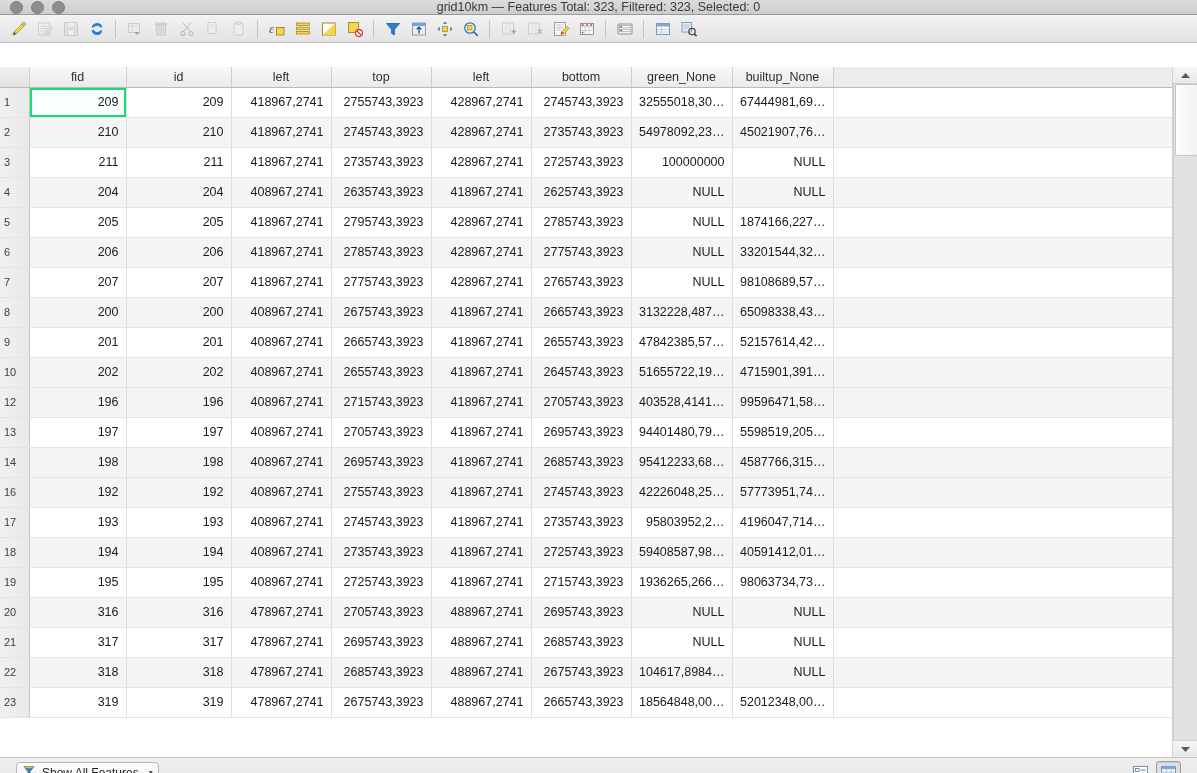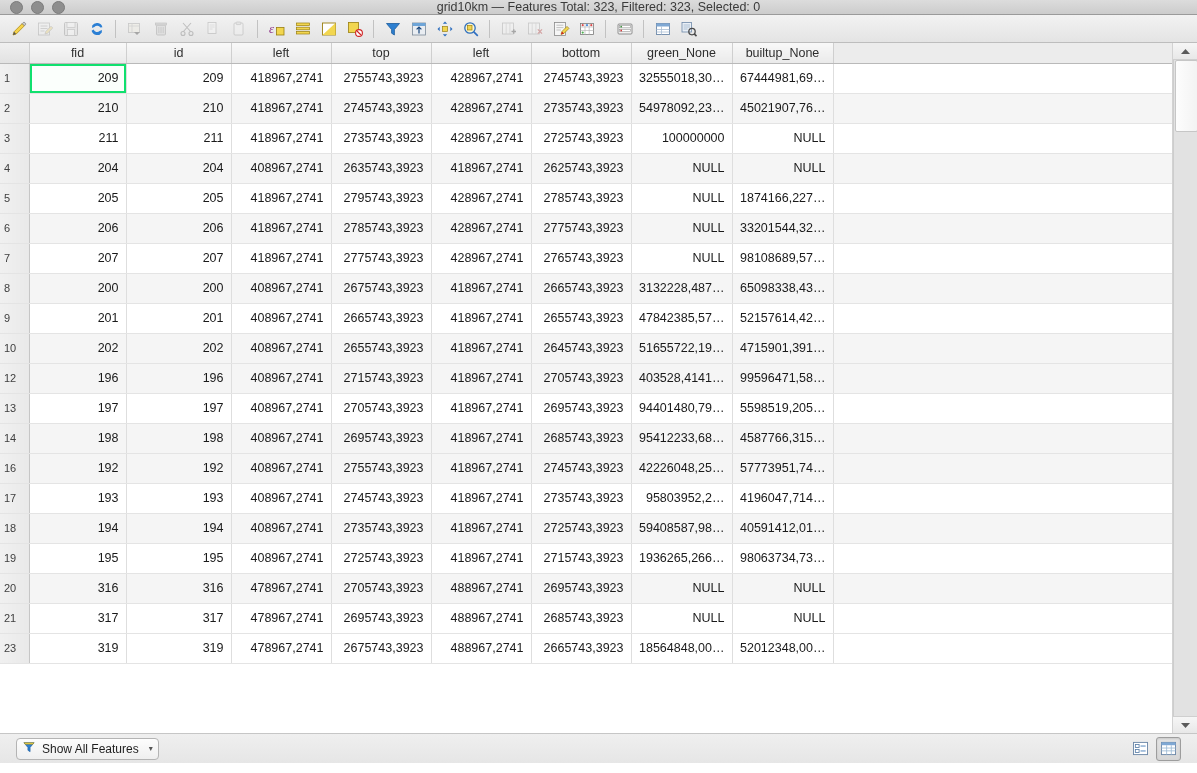--- a/index.html
+++ b/index.html
@@ -53,20 +53,21 @@
   .tb-sep {
     width: 1px; height: 18px; background: #c2c2c2; margin: 0 5px;
   }
 
   
   .table-wrap {
     position: relative;
     height: 690px;
     background: #ffffff;
     overflow: hidden;
+    margin-top: 24px;
   }
   table.attr {
     border-collapse: collapse;
     table-layout: fixed;
     width: 1172px;
     font-size: 12.5px;
   }
   table.attr th {
     height: 20px;
     background: linear-gradient(to bottom, #f8f8f8 0%, #eaeaea 100%);
@@ -665,20 +666,32 @@
           <td>317</td>
           <td>317</td>
           <td>478967,2741</td>
           <td>2695743,3923</td>
           <td>488967,2741</td>
           <td>2685743,3923</td>
           <td class="nullval">NULL</td>
           <td class="nullval">NULL</td>
           <td class="filler"></td>
         </tr>
+        <tr class="alt">
+          <td class="rownum">22</td>
+          <td>318</td>
+          <td>318</td>
+          <td>478967,2741</td>
+          <td>2685743,3923</td>
+          <td>488967,2741</td>
+          <td>2675743,3923</td>
+          <td>104617,8984…</td>
+          <td class="nullval">NULL</td>
+          <td class="filler"></td>
+        </tr>
         <tr>
           <td class="rownum">23</td>
           <td>319</td>
           <td>319</td>
           <td>478967,2741</td>
           <td>2675743,3923</td>
           <td>488967,2741</td>
           <td>2665743,3923</td>
           <td>18564848,00…</td>
           <td>52012348,00…</td>

